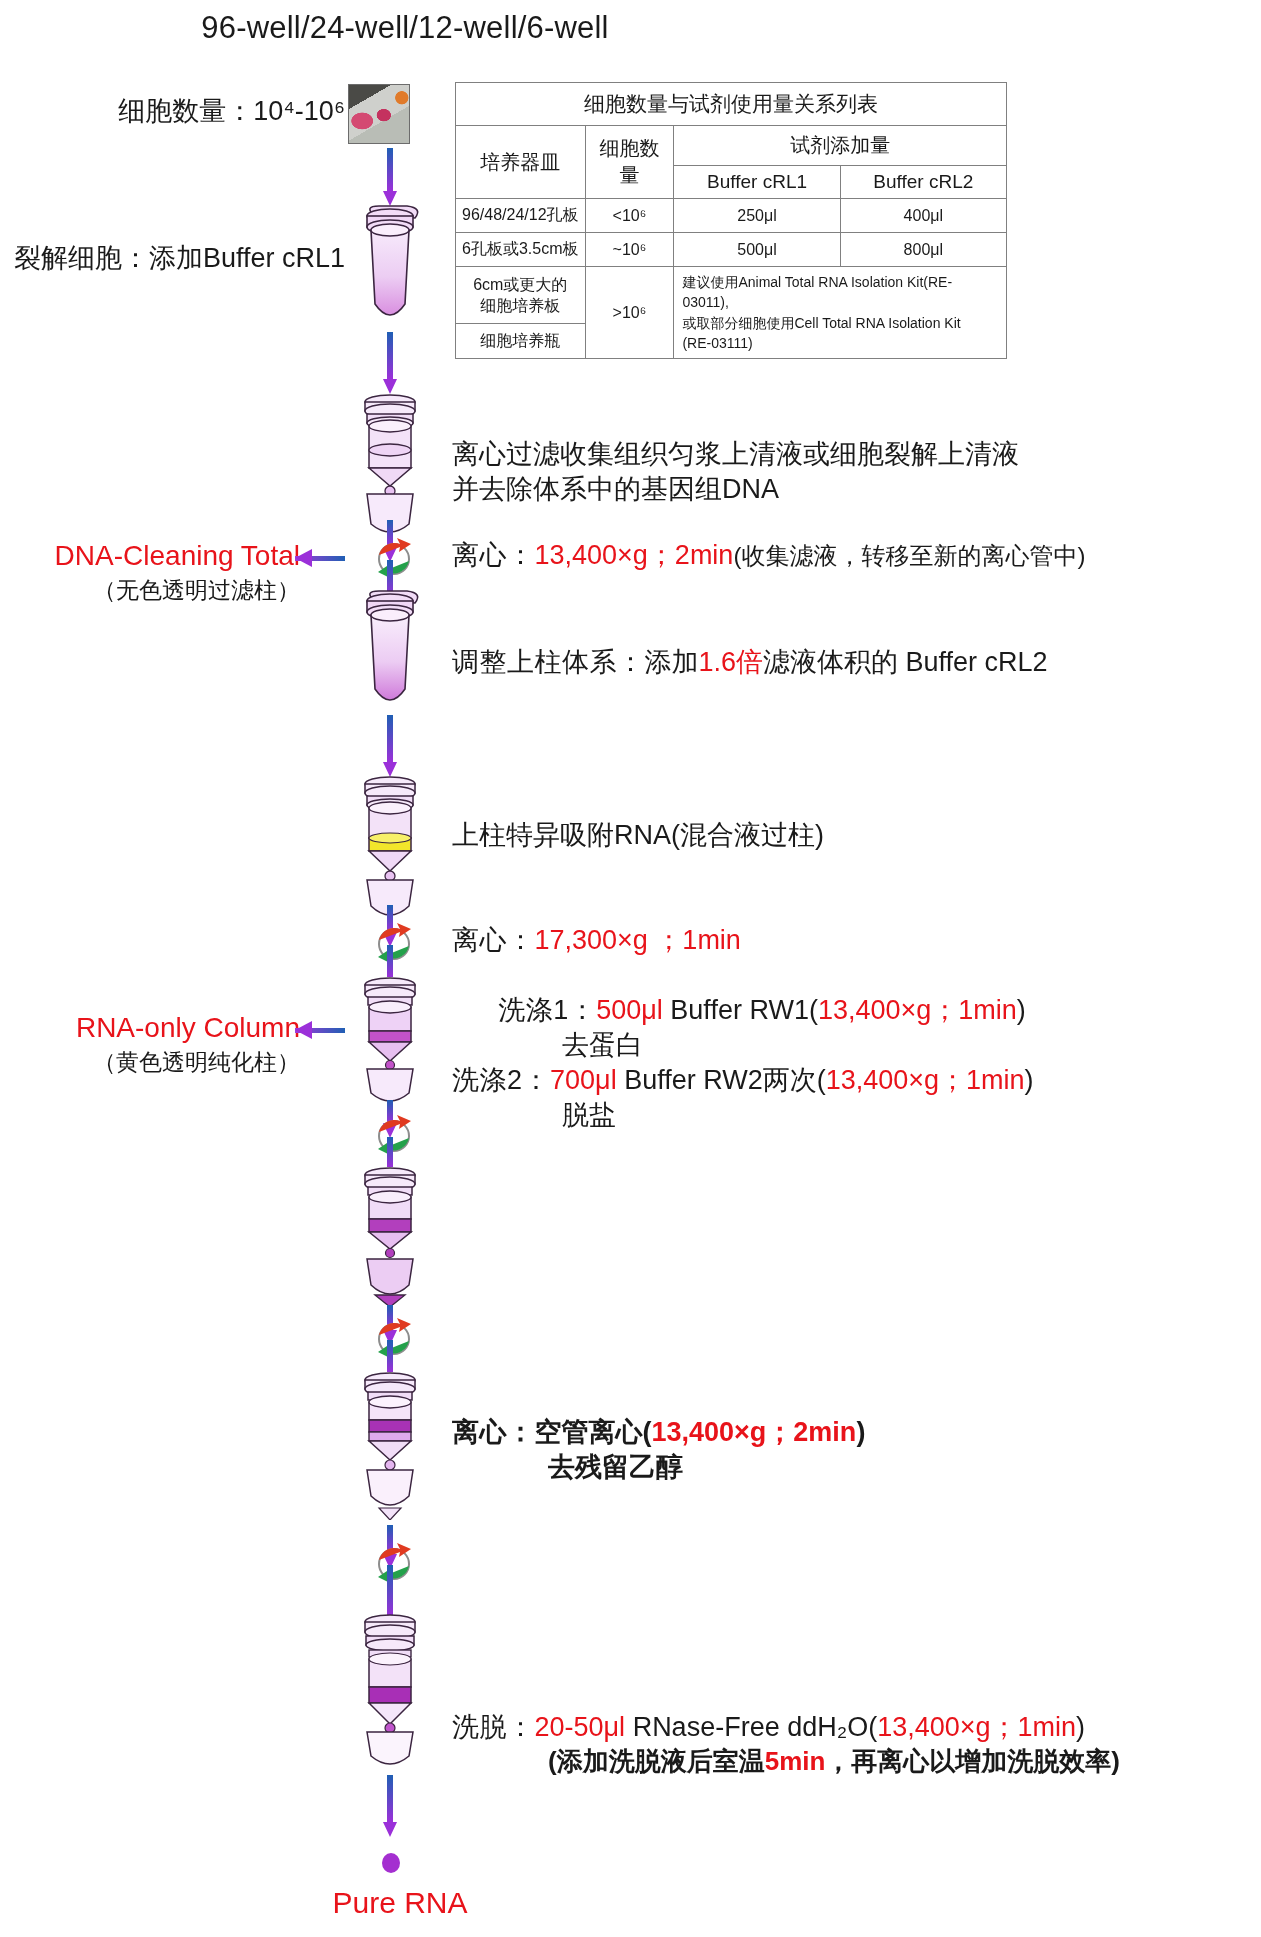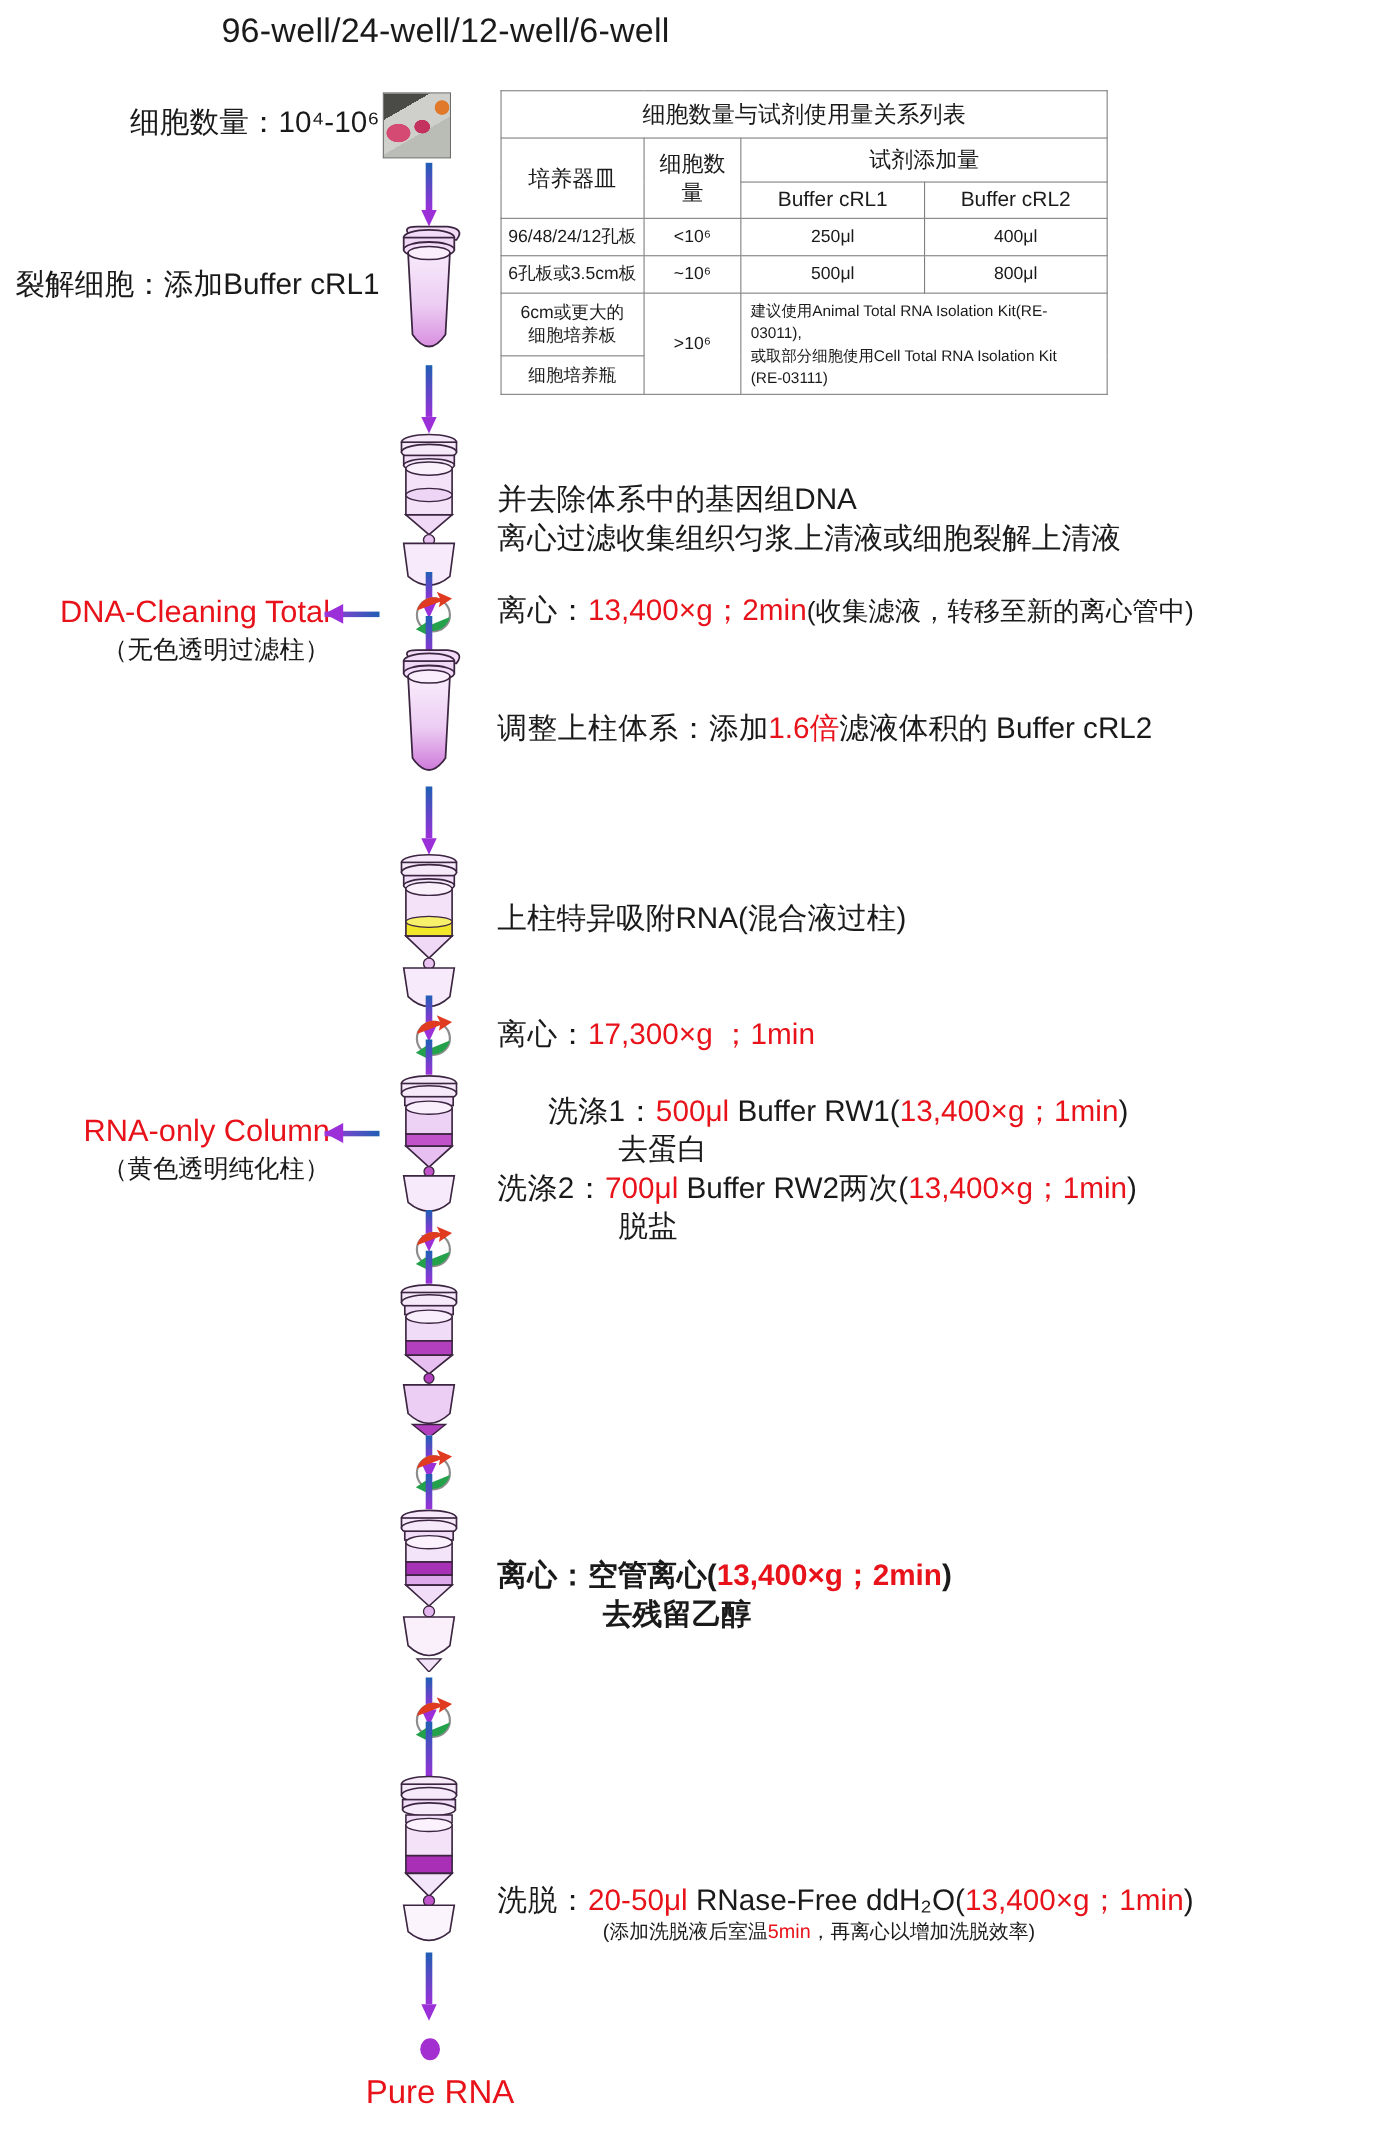--- a/index.html
+++ b/index.html
@@ -76,21 +76,21 @@
   .spin-icon svg { display:block; }
 
   
   .tube svg { display:block; }
 
   
   .step { font-size:27px; color:#1a1a1a; line-height:1.30; }
   .step .r { color:#e8131a; }
   .step .sm { font-size:24px; }
   .step .lbl { letter-spacing:.5px; }
-  .step-sub { font-size:18px; }
+  .step-sub { font-size:26px;font-weight:bold; }
 
   
   #pure-rna {
     left:250px; top:1886px; width:300px; text-align:center;
     color:#e8131a; font-size:30px;
   }
 
   
   #reagent-table {
     left:455px; top:82px; width:552px;
@@ -368,22 +368,22 @@
   <div class="shaft" style="height:47px;"></div>
     <div class="tip"></div>
 </div>
 <div class="abs" data-name="rna-droplet-icon" style="left:380px; top:1852px;">
   <svg width="22" height="22" viewBox="0 0 22 22">
       <ellipse cx="11" cy="11" rx="9" ry="10" fill="#a42fd0"></ellipse>
     </svg>
 </div>
 
 <div class="abs step" data-name="step-filter-collect" style="left:452px; top:437px; width:600px;">
+  <div data-name="filter-collect-line1">离心过滤收集组织匀浆上清液或细胞裂解上清液</div>
   <div data-name="filter-collect-line2">并去除体系中的基因组DNA</div>
-  <div data-name="filter-collect-line1">离心过滤收集组织匀浆上清液或细胞裂解上清液</div>
 </div>
 
 <div class="abs step" data-name="step-spin-1" style="left:452px; top:538px; width:620px; white-space:nowrap;">
   <span class="lbl" data-name="spin1-label">离心：</span><span class="r" data-name="spin1-value">13,400×g；2min</span><span class="sm" data-name="spin1-note">(收集滤液，转移至新的离心管中)</span>
 </div>
 
 <div class="abs step" data-name="step-adjust-volume" style="left:452px; top:645px; width:620px; white-space:nowrap;">
   <span class="lbl" data-name="adjust-label">调整上柱体系：</span><span data-name="adjust-pre">添加</span><span class="r" data-name="adjust-value">1.6倍</span><span data-name="adjust-post">滤液体积的 Buffer cRL2</span>
 </div>
 

